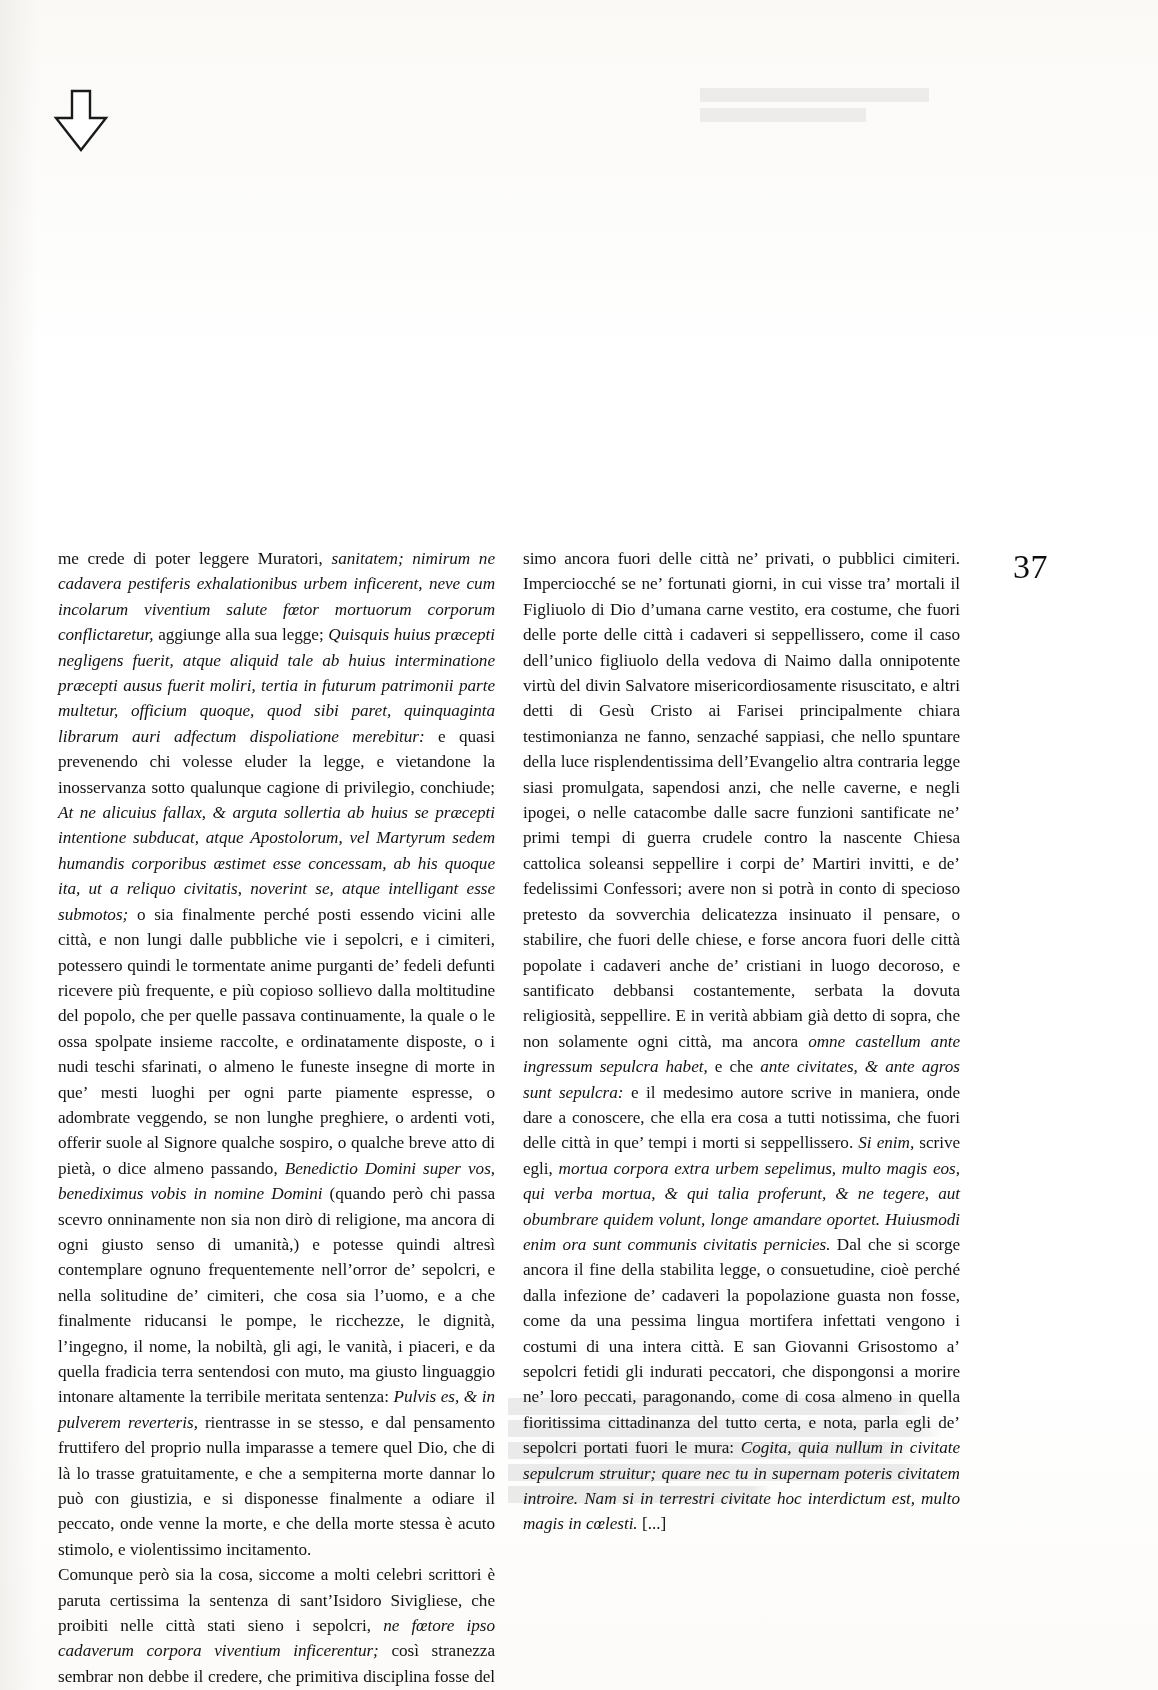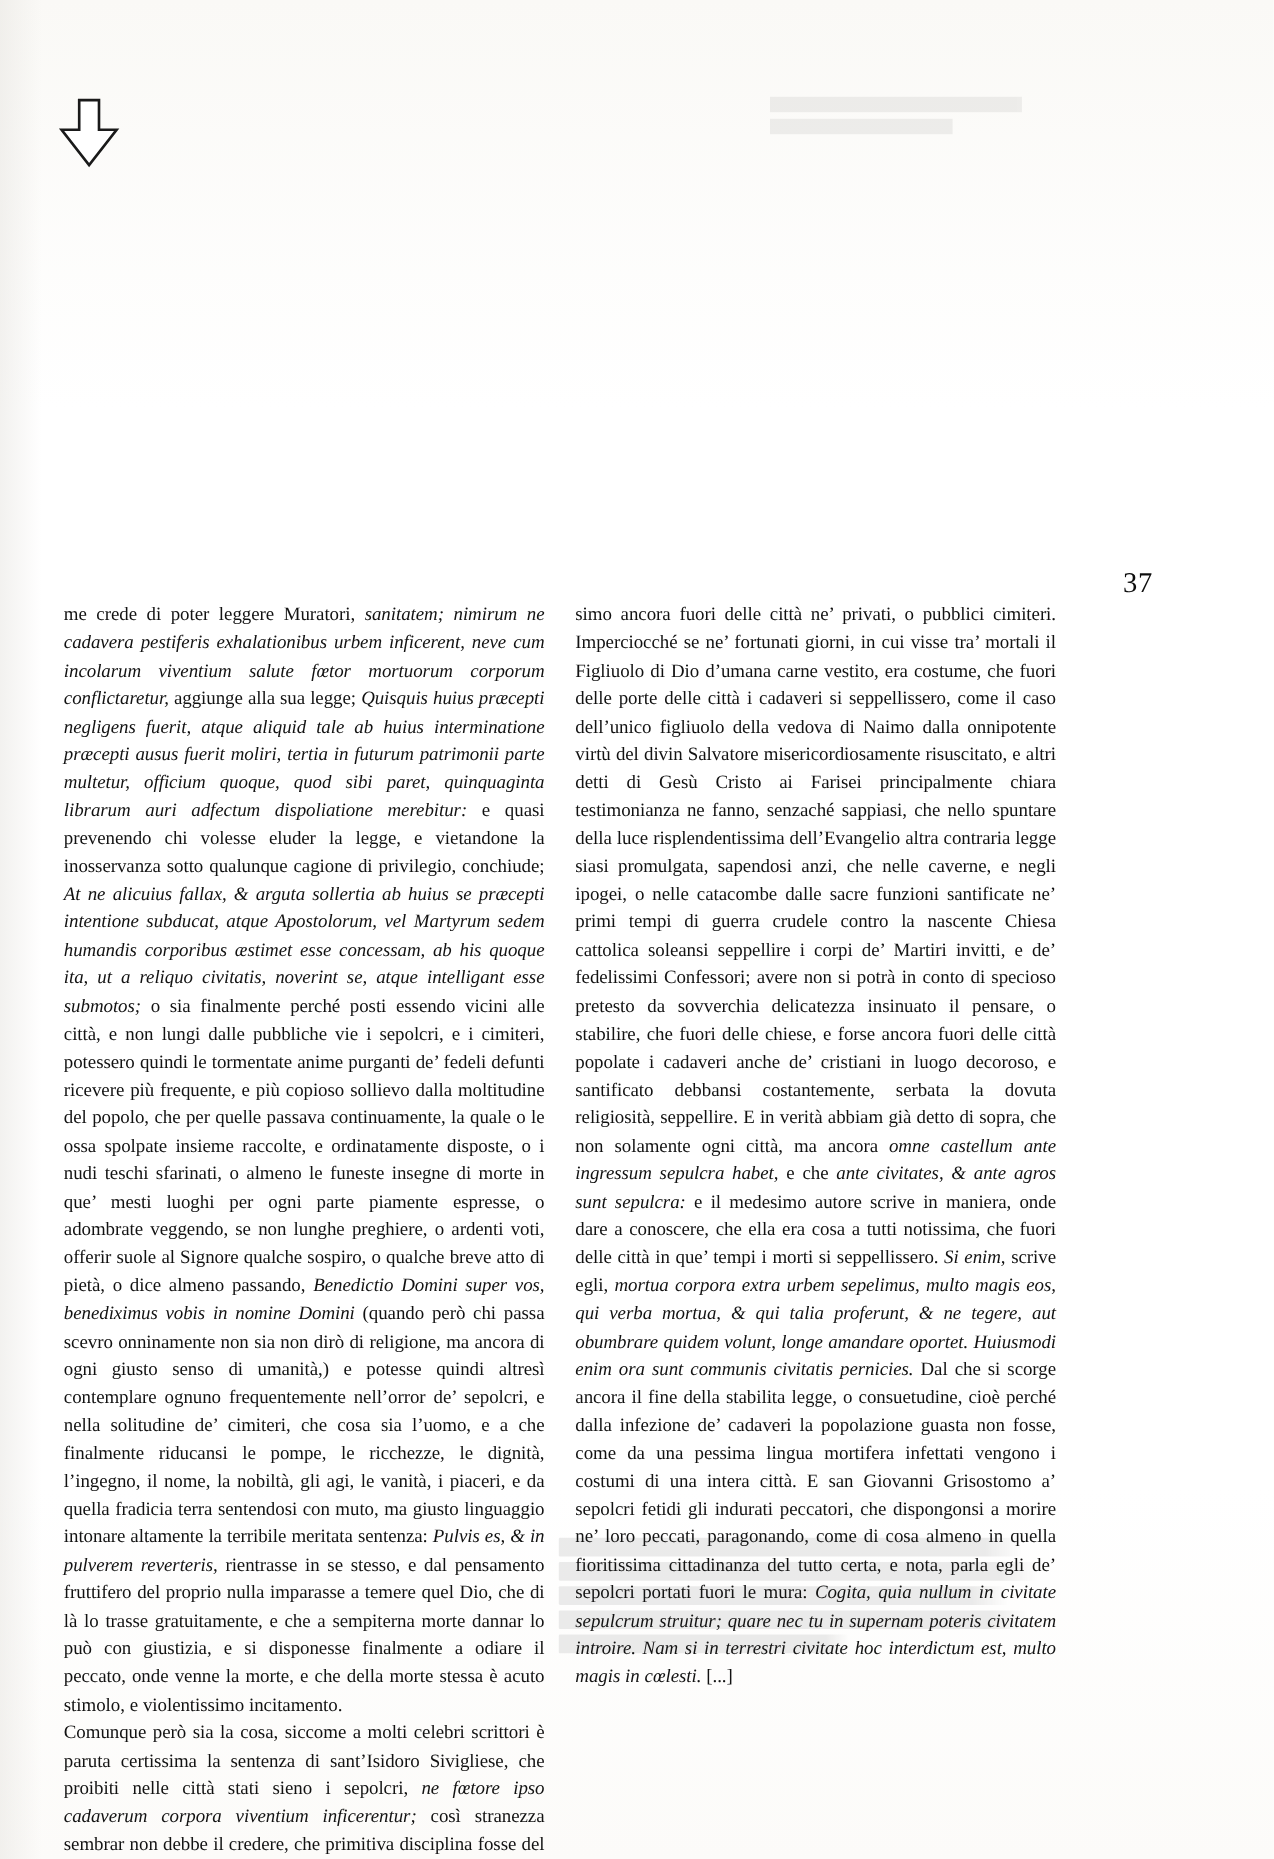--- a/index.html
+++ b/index.html
@@ -80,22 +80,22 @@
     left: 52px;
     top: 88px;
     width: 58px;
     height: 66px;
   }
 
   
   .folio {
     position: absolute;
     right: 110px;
-    top: 515px;
-    font-size: 26px;
+    top: 548px;
+    font-size: 34px;
     letter-spacing: 0.5px;
     color: #0d0d0d;
     font-family: "Liberation Serif", "DejaVu Serif", serif;
   }
 
   
   .columns {
     position: absolute;
     left: 58px;
     top: 546px;

